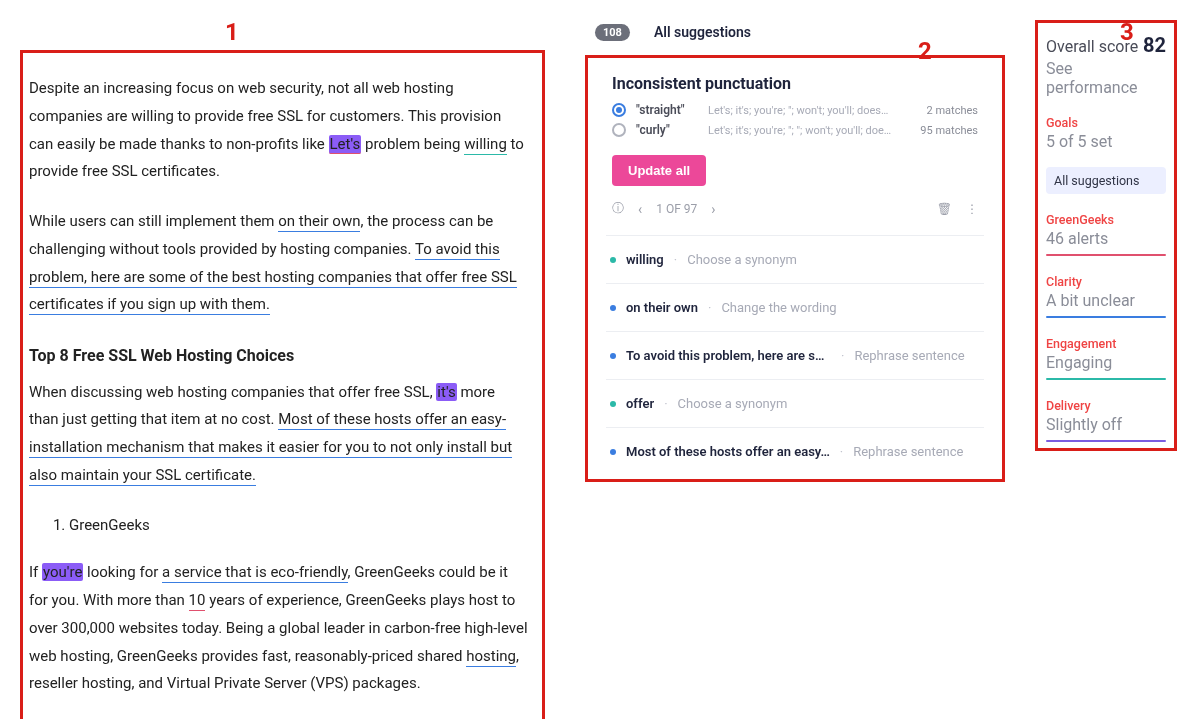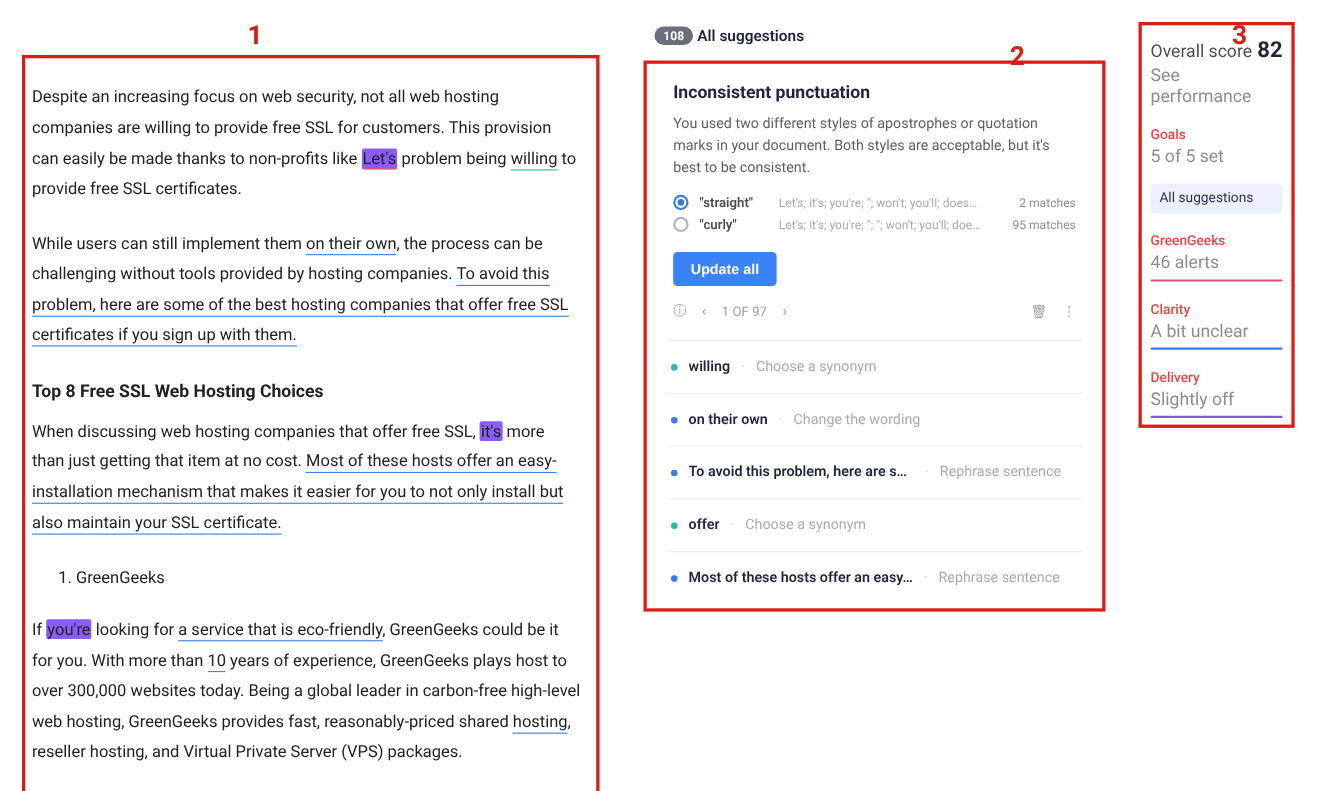--- a/index.html
+++ b/index.html
@@ -46,21 +46,21 @@
   .ul-teal { border-bottom: 1px solid #2bb9a8; padding-bottom: 1px; }
   .hl-pink { background: #8b5cf6; border-radius:2px; padding:0 1px; }
   
   .sugg-col {
     flex: 0 0 420px;
     padding: 20px 0 10px;
     position: relative;
   }
   .sugg-col .annot { top: 37px; left: 333px; }
   .sugg-head {
-    display: flex; align-items: center; gap: 4px;
+    display: flex; align-items: flex-start; gap: 24px;
     font-size: 14px; font-weight: 600;
     margin: 4px 0 14px 10px;
   }
   .pill {
     background: #6c6f7a; color: #fff; border-radius: 10px;
     font-size: 11px; font-weight: 700; padding: 2px 8px;
   }
   .sugg-box {
     border: 3px solid #d91e18;
     padding: 12px 18px 4px;
@@ -79,21 +79,21 @@
   .card p.desc { font-size:13px; color:#5b5e6a; line-height:1.55; margin-bottom:14px; }
   .opt-row { display:flex; align-items:center; gap:10px; font-size:12px;
     color:#4a4c58; margin:6px 0; }
   .radio { width:14px; height:14px; border:2px solid #3a7de0; border-radius:50%; flex:0 0 14px; display:flex; align-items:center; justify-content:center;}
   .radio.sel::after{ content:""; width:6px; height:6px; background:#3a7de0; border-radius:50%;}
   .radio.un { border-color:#b0b3bd; }
   .opt-name { font-weight:600; width:62px; }
   .preview { flex:1; color:#a7aab6; font-size:11px; overflow:hidden; text-overflow:ellipsis; white-space:nowrap;}
   .matches { color:#8a8d98; font-size:11px; white-space:nowrap;}
   .btn {
-    background:#3b82f6; color:#fff; border:none; border-radius:4px;
+    background:#ec4899; color:#fff; border:none; border-radius:4px;
     padding:8px 16px; font-size:13px; font-weight:600; margin-top:12px; cursor:pointer;
   }
   .nav-row { display:flex; align-items:center; justify-content:space-between;
     color:#9b9ea9; font-size:12px; margin:14px 0 6px; }
   .nav-l, .nav-r { display:flex; align-items:center; gap:14px; }
   .chev { font-size:14px; cursor:pointer; }
   .list-item {
     border-top:1px solid #eceef2;
     padding:16px 4px;
     display:flex; align-items:center; gap:10px;
@@ -152,21 +152,20 @@
 
   <div class="sugg-col">
     <div class="annot">2</div>
     <div class="sugg-head">
       <span class="pill">108</span>
       <span>All suggestions</span>
     </div>
     <div class="sugg-box">
       <div class="card">
         <h4>Inconsistent punctuation</h4>
-        <p class="desc">You used two different styles of apostrophes or quotation marks in your document. Both styles are acceptable, but it's best to be consistent.</p>
         <div class="opt-row">
           <span class="radio sel"></span>
           <span class="opt-name">"straight"</span>
           <span class="preview">Let's; it's; you're; "; won't; you'll; does…</span>
           <span class="matches">2 matches</span>
         </div>
         <div class="opt-row">
           <span class="radio un"></span>
           <span class="opt-name">"curly"</span>
           <span class="preview">Let's; it's; you're; "; "; won't; you'll; doe…</span>
@@ -243,20 +242,25 @@
             <div class="ttl">GreenGeeks</div>
             <div class="sub">46 alerts</div>
             <div class="bar red"></div>
           </div>
           <div class="sec">
             <div class="ttl">Clarity</div>
             <div class="sub">A bit unclear</div>
             <div class="bar blue"></div>
           </div>
           <div class="sec">
+            <div class="ttl">Engagement</div>
+            <div class="sub">Engaging</div>
+            <div class="bar teal"></div>
+          </div>
+          <div class="sec">
             <div class="ttl">Delivery</div>
             <div class="sub">Slightly off</div>
             <div class="bar purple"></div>
           </div>
         </div>
     </div>
   </div>
 </div>
 
 </body></html>

